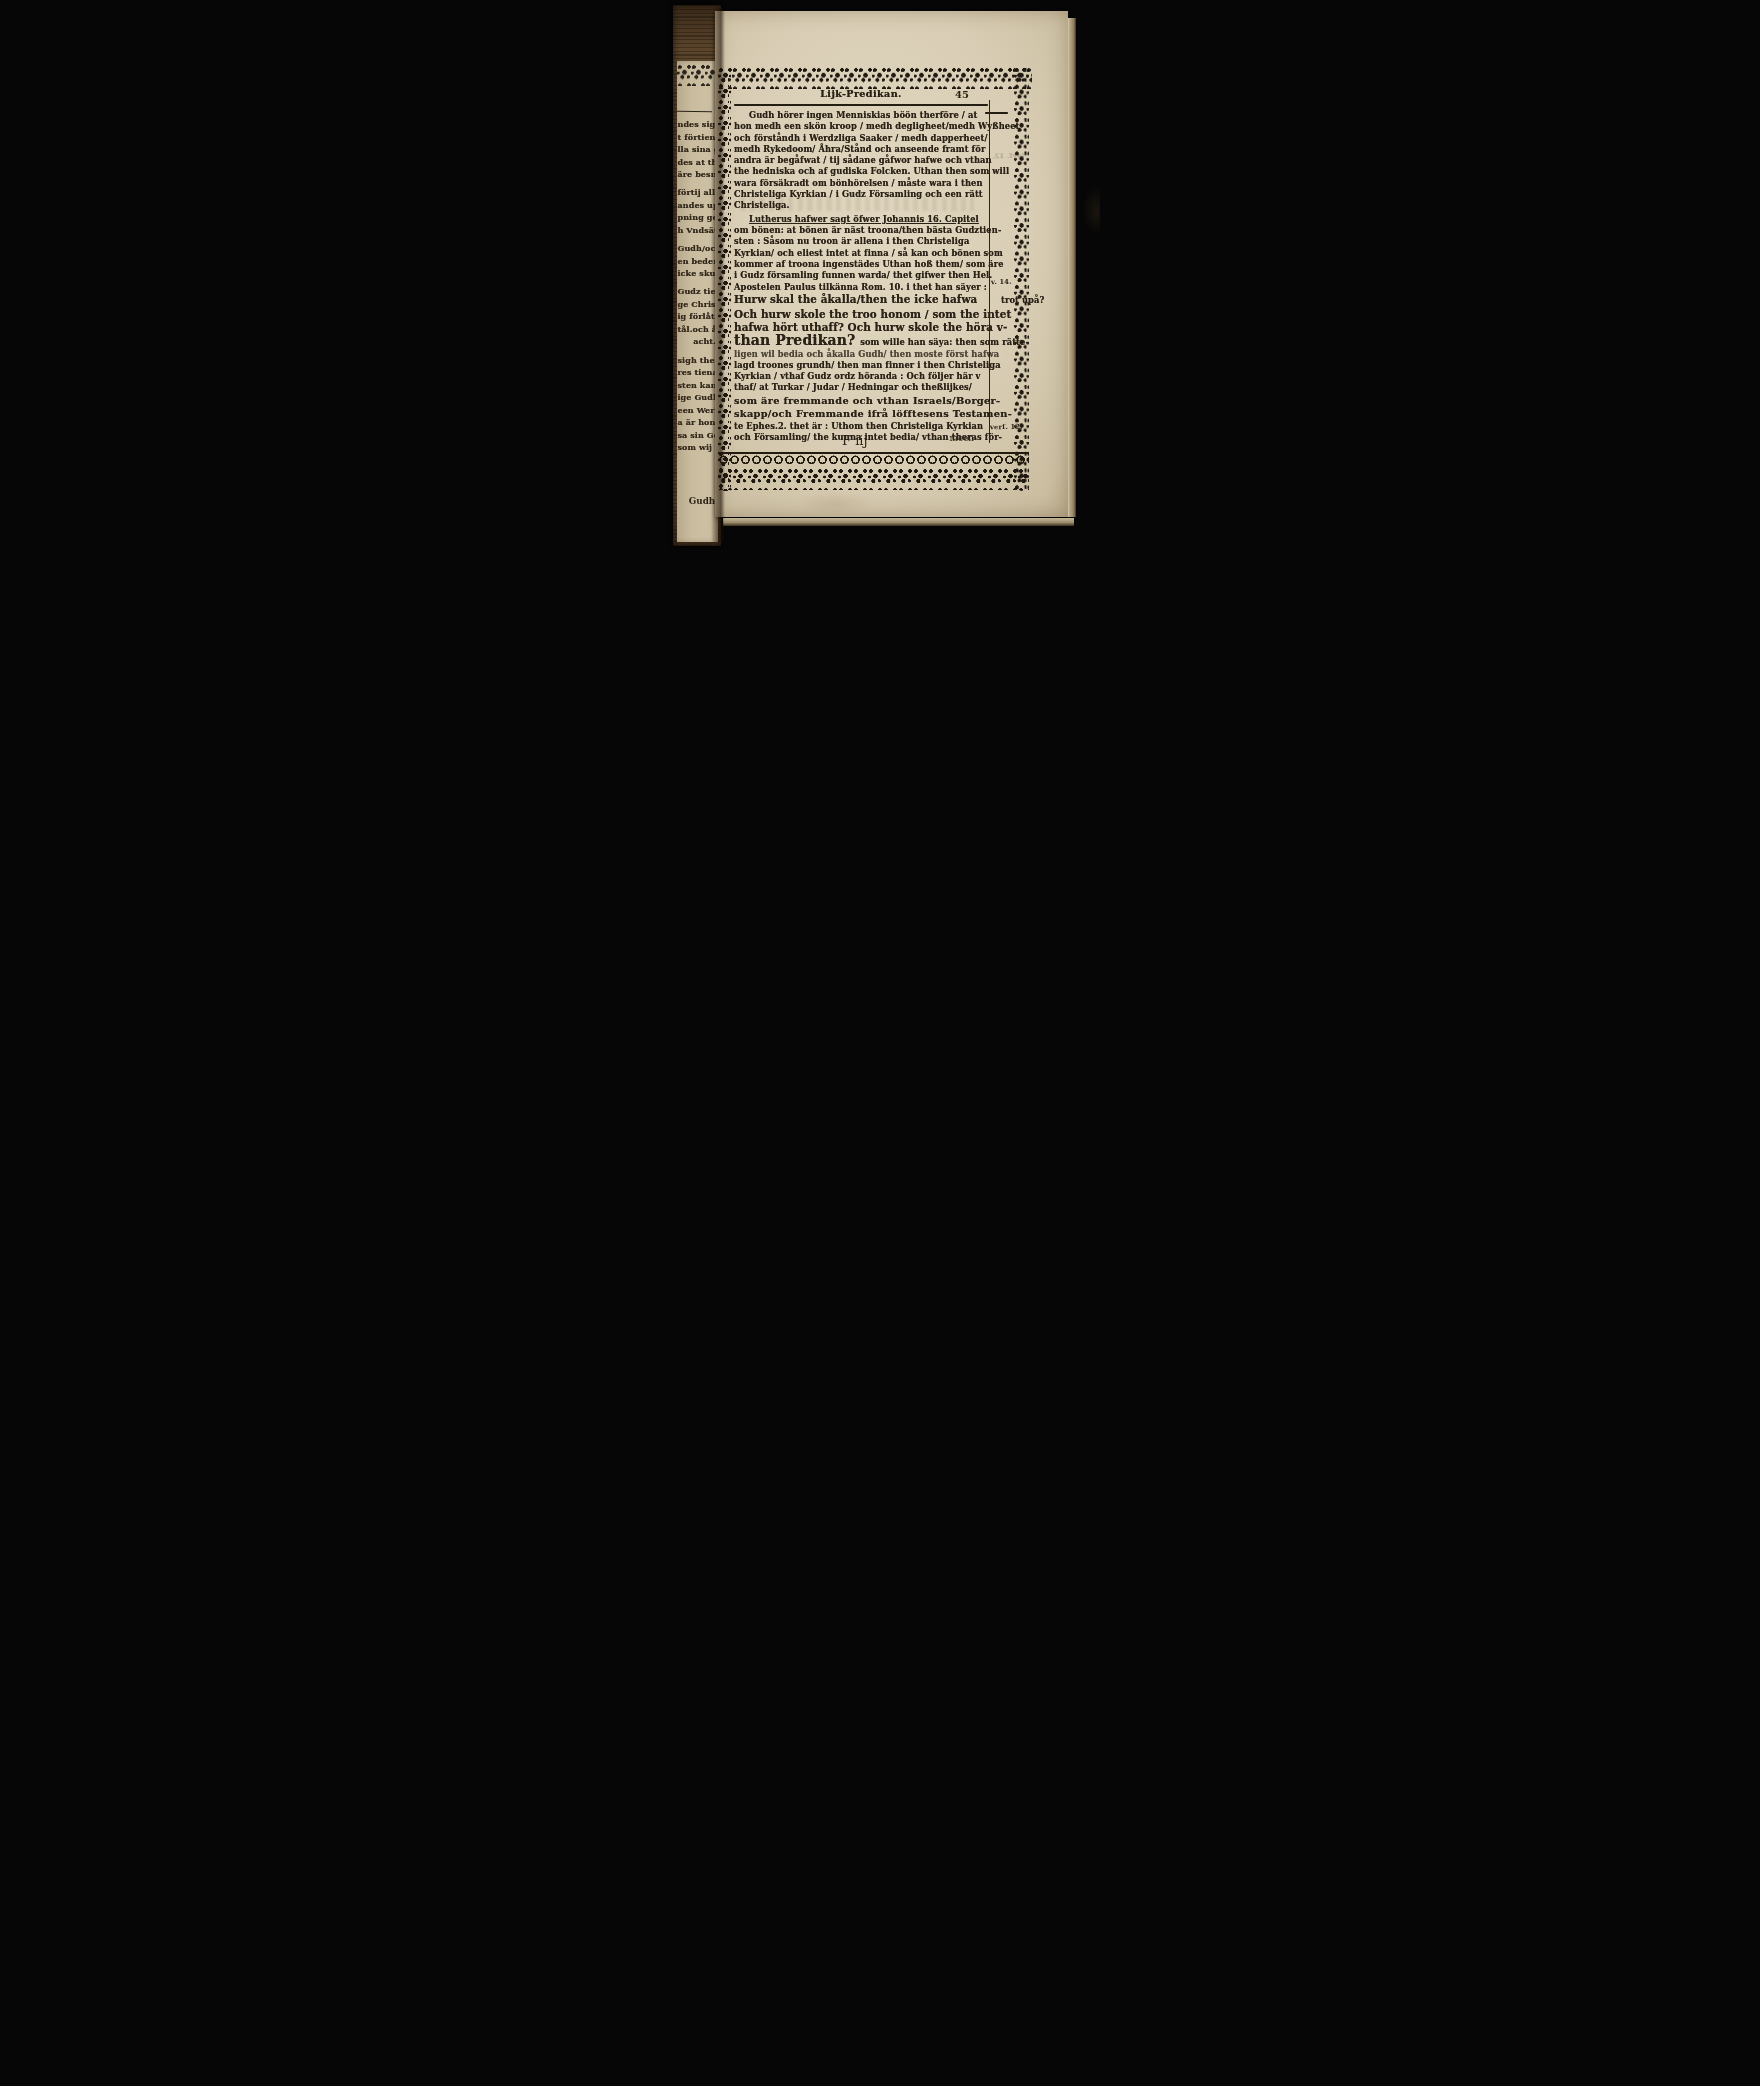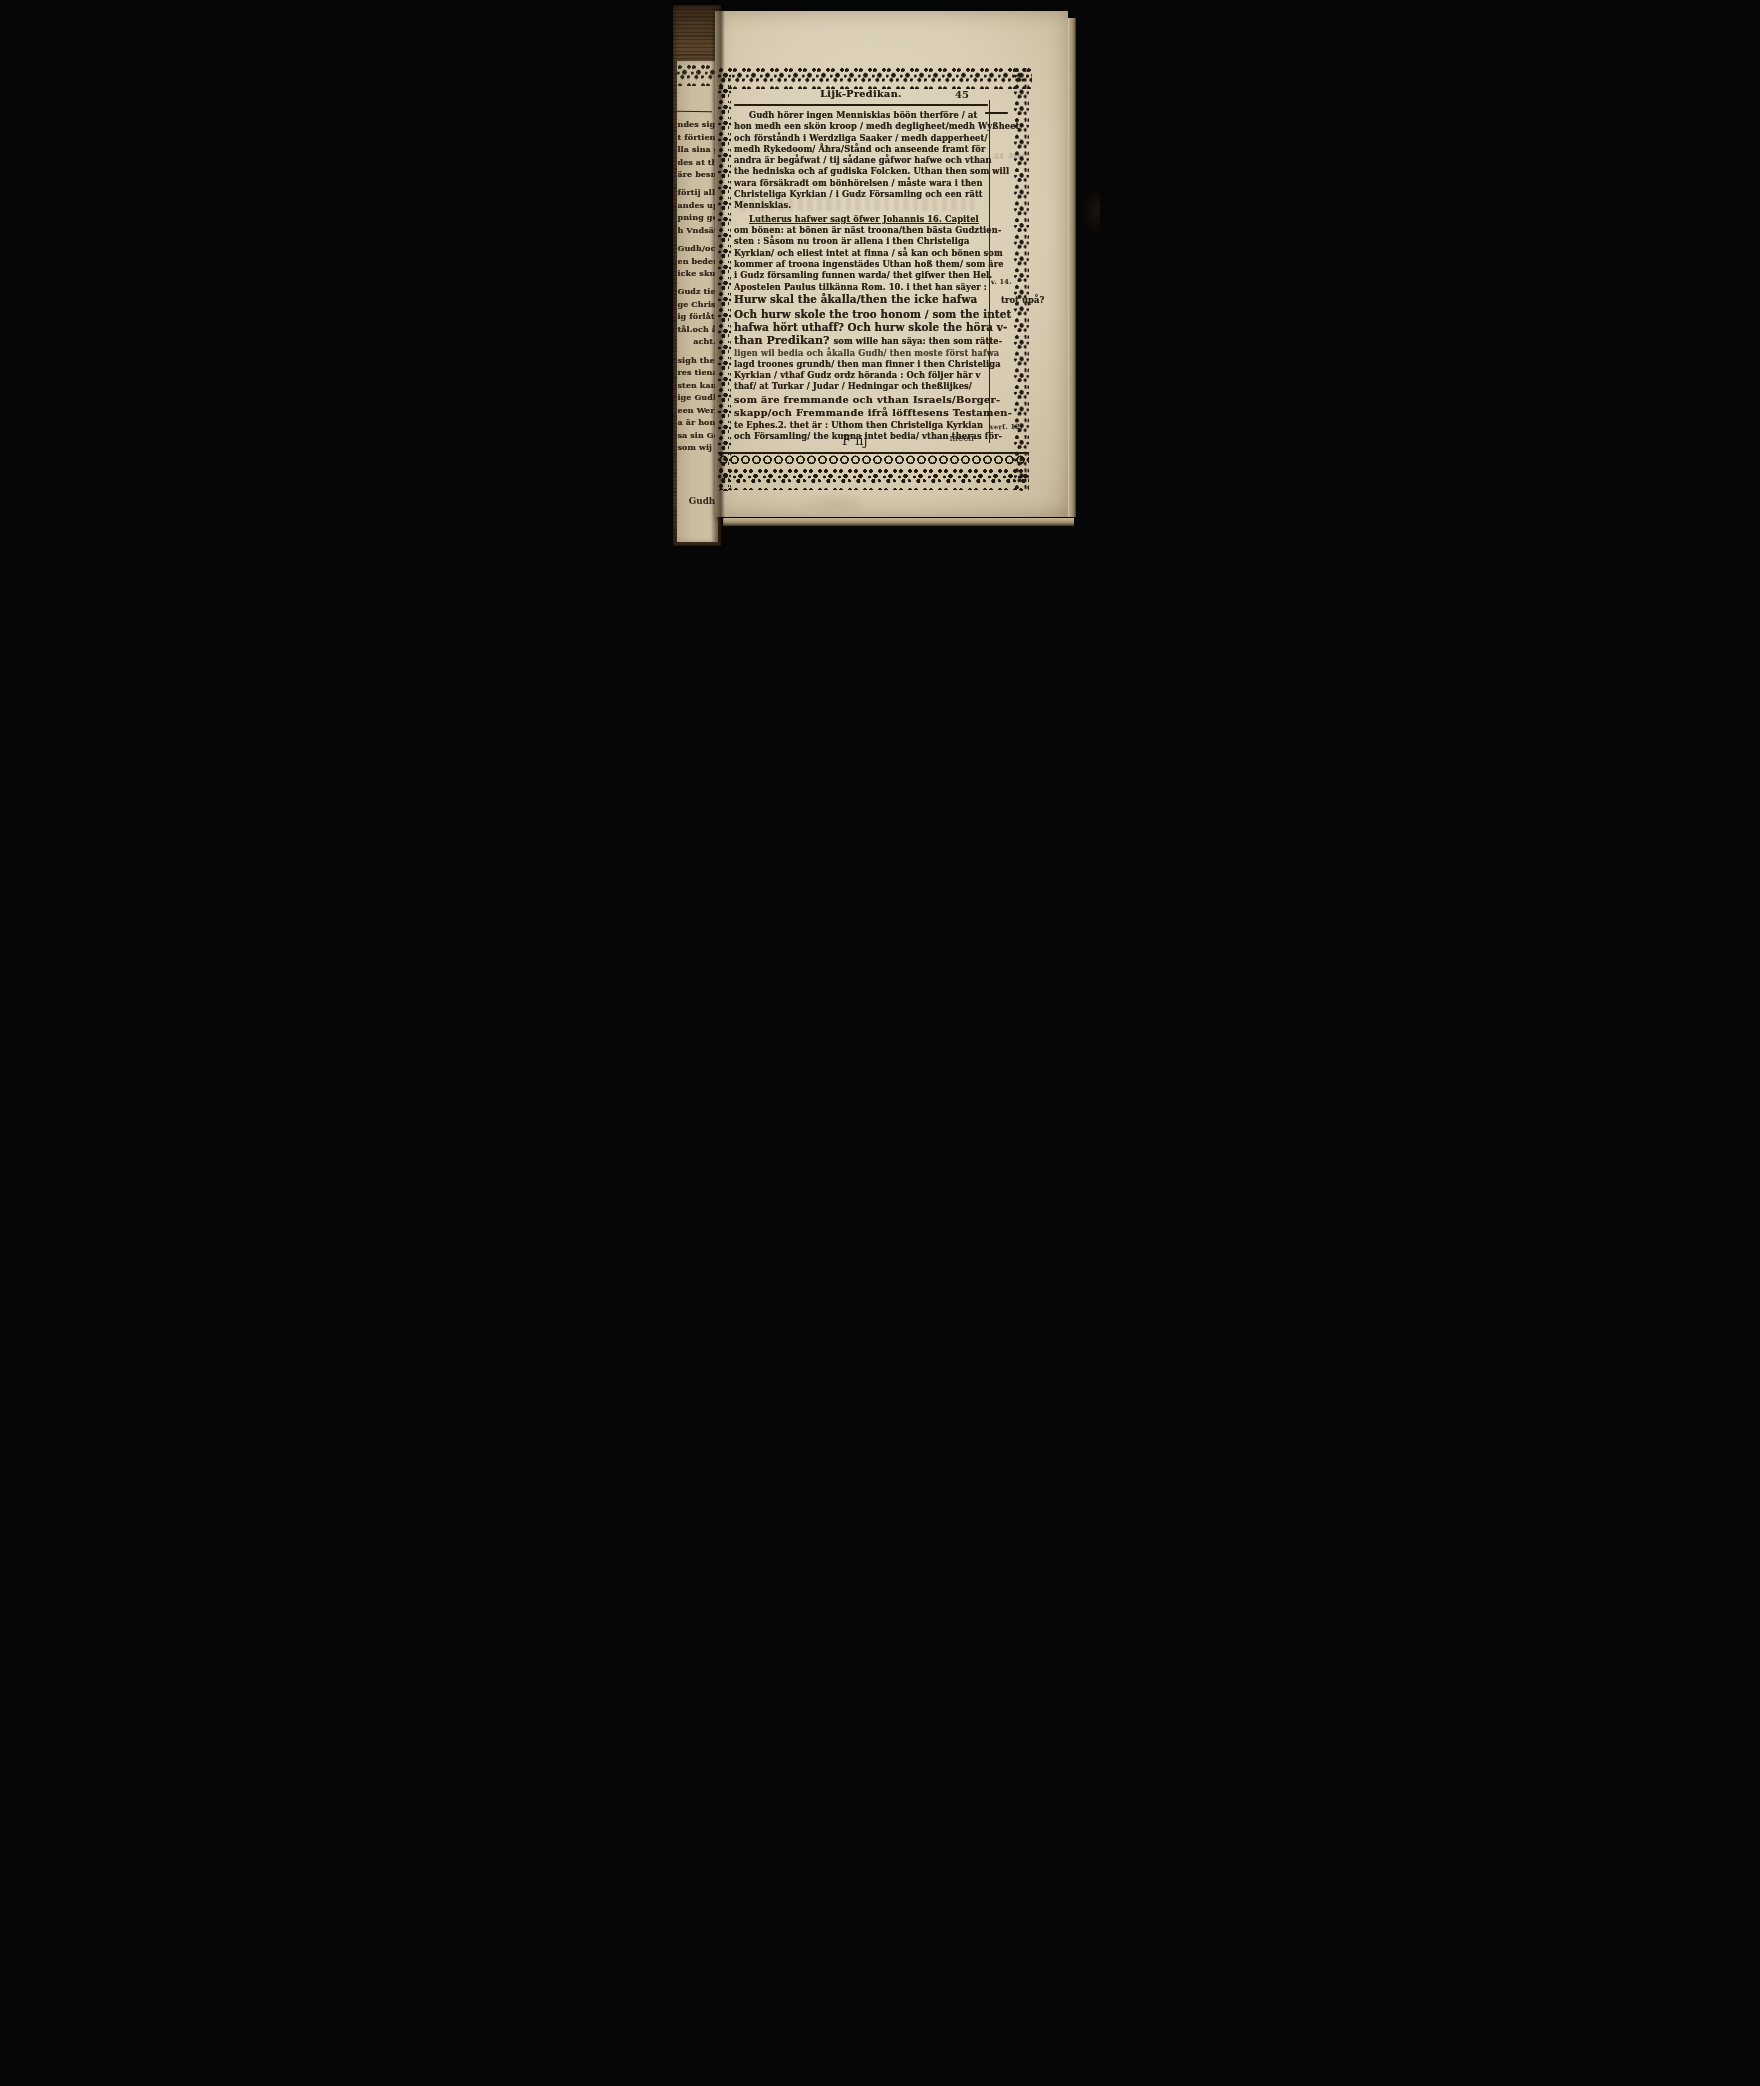--- a/index.html
+++ b/index.html
@@ -68,21 +68,21 @@
   
   .textblock{position:absolute;left:19px;top:99px;width:255px;color:#2b2217;}
   .textblock .line{font-size:8.3px;line-height:11.3px;font-weight:700;letter-spacing:0.1px;white-space:nowrap;
     text-shadow:0 0 0.3px rgba(43,34,23,.75);}
   .textblock .line.indent{text-indent:15px;}
   .textblock .line.para{margin-top:2.1px;text-decoration:underline;}
   .textblock .line.big{font-size:10.4px;line-height:13.8px;letter-spacing:0.1px;}
   .textblock .line.big2{font-size:9.8px;line-height:13.4px;letter-spacing:0.3px;}
   .textblock .line.faded{opacity:.8;}
   .textblock .trail-small{font-size:8.3px;padding-left:20px;}
-  .textblock .lead-big{font-size:11px;}
+  .textblock .lead-big{font-size:14px;}
   .ghost-band{position:absolute;left:25px;top:186px;width:234px;height:14px;filter:blur(0.8px);opacity:.5;
     background:repeating-linear-gradient(90deg,rgba(96,80,58,.22) 0 5.4px,transparent 5.4px 9.6px);}
 
   
   .sig-row{position:absolute;left:19px;top:422px;width:254px;height:11.7px;}
   .signature{position:absolute;left:108px;font-size:13px;font-weight:400;color:#2b2217;}
   .catchword{position:absolute;right:11px;font-size:8.8px;font-weight:400;color:#2b2217;margin-left:20px;}
 
   
   .margin-note{position:absolute;font-size:6.7px;font-weight:700;color:#2b2217;letter-spacing:0.2px;}
@@ -163,21 +163,21 @@
 
     <div class="textblock">
         <div class="line indent"><span>Gudh hörer ingen Menniskias böön therföre / at</span></div>
         <div class="line"><span>hon medh een skön kroop / medh degligheet/medh Wyßheet</span></div>
         <div class="line"><span>och förståndh i Werdzliga Saaker / medh dapperheet/</span></div>
         <div class="line"><span>medh Rykedoom/ Åhra/Stånd och anseende framt för</span></div>
         <div class="line"><span>andra är begåfwat / tij sådane gåfwor hafwe och vthan</span></div>
         <div class="line"><span>the hedniska och af gudiska Folcken. Uthan then som will</span></div>
         <div class="line"><span>wara försäkradt om bönhörelsen / måste wara i then</span></div>
         <div class="line"><span>Christeliga Kyrkian / i Gudz Församling och een rätt</span></div>
-        <div class="line"><span>Menniskias.</span></div>
+        <div class="line"><span>Christeliga.</span></div>
         <div class="line indent para"><span>Lutherus hafwer sagt öfwer Johannis 16. Capitel</span></div>
         <div class="line"><span>om bönen: at bönen är näst troona/then bästa Gudztien-</span></div>
         <div class="line"><span>sten : Såsom nu troon är allena i then Christeliga</span></div>
         <div class="line"><span>Kyrkian/ och eliest intet at finna / så kan och bönen som</span></div>
         <div class="line"><span>kommer af troona ingenstädes Uthan hoß them/ som äre</span></div>
         <div class="line"><span>i Gudz församling funnen warda/ thet gifwer then Hel.</span></div>
         <div class="line"><span>Apostelen Paulus tilkänna Rom. 10. i thet han säyer :</span></div>
         <div class="line big"><span>Hurw skal the åkalla/then the icke hafwa </span><span class="trail-small">trot upå?</span></div>
         <div class="line big"><span>Och hurw skole the troo honom / som the intet</span></div>
         <div class="line big"><span>hafwa hört uthaff? Och hurw skole the höra v-</span></div>

